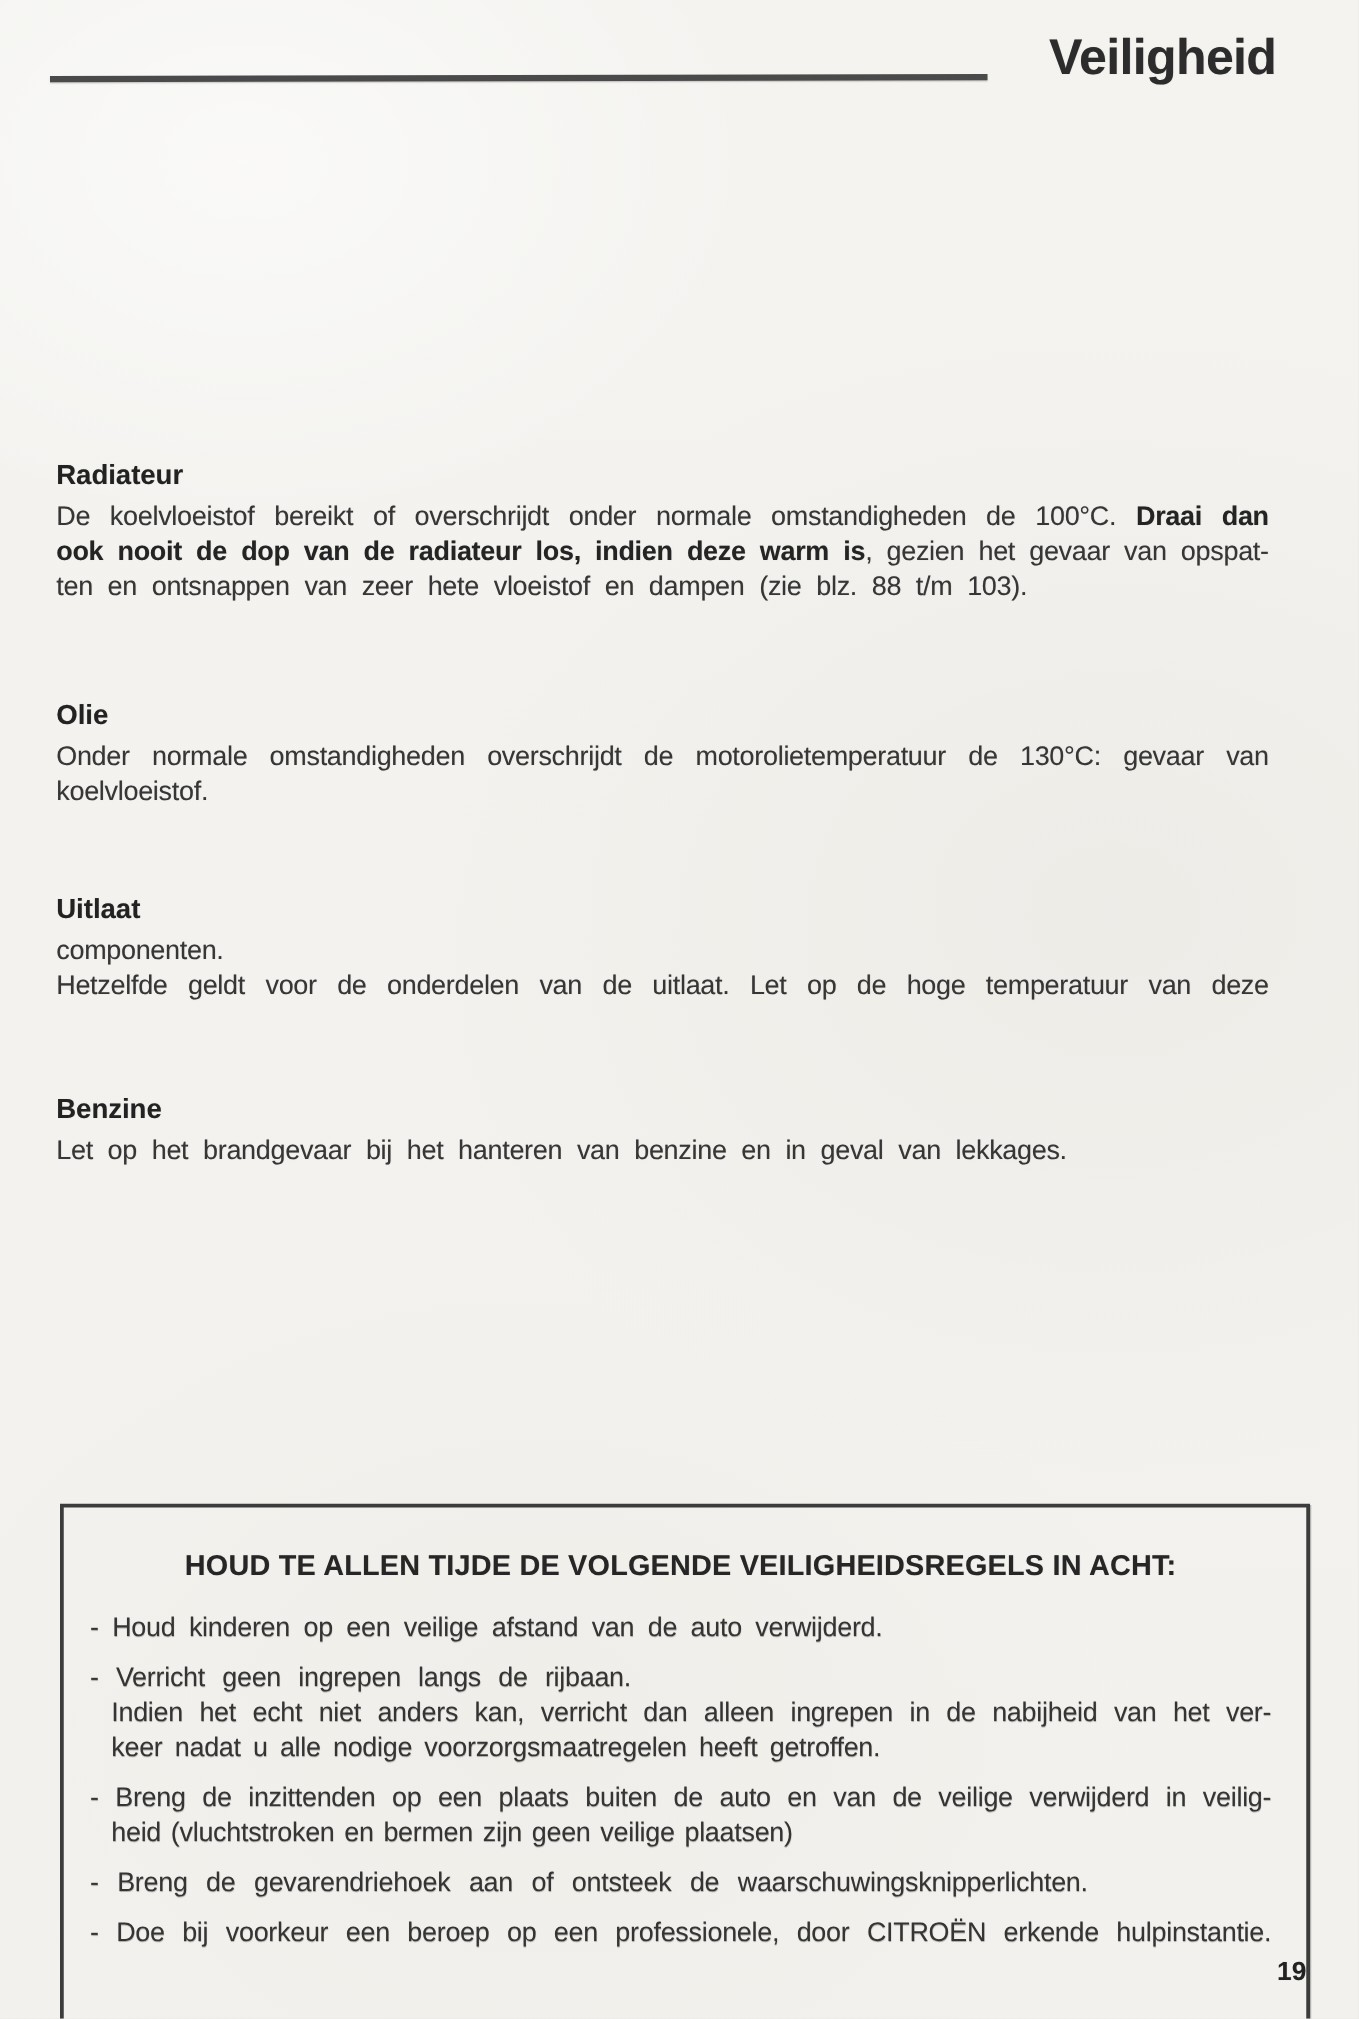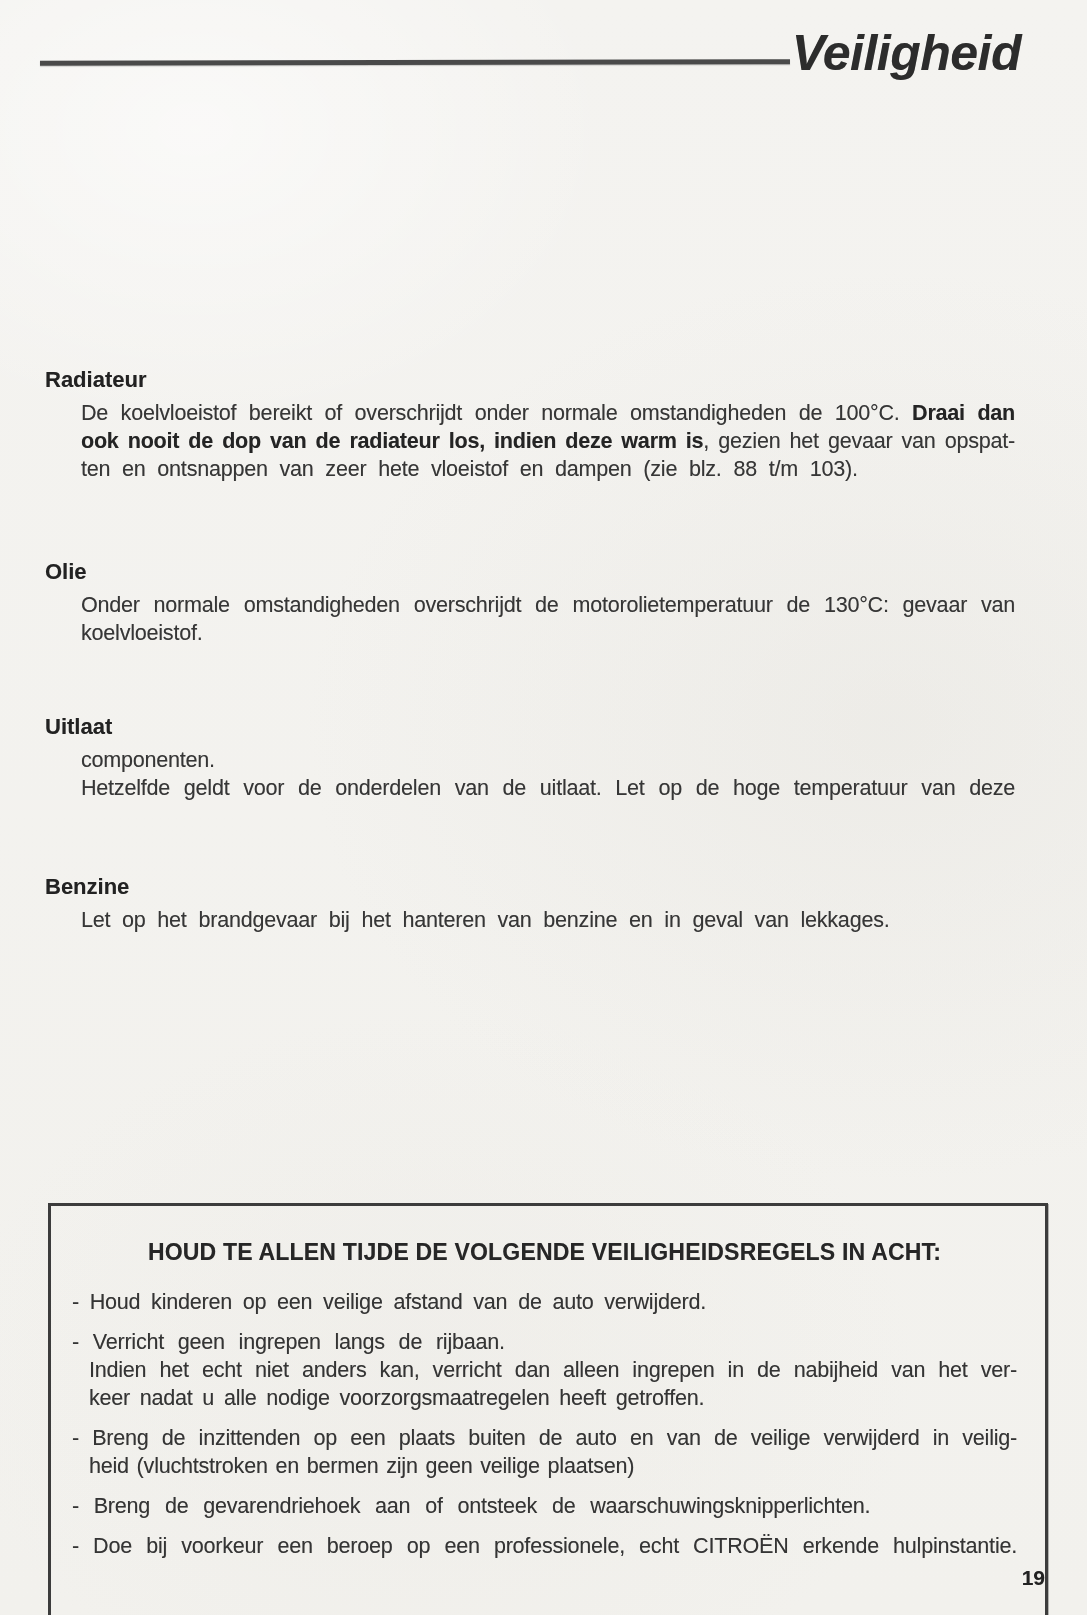--- a/index.html
+++ b/index.html
@@ -32,23 +32,22 @@
     height: 5px;
     background: #4a4a4a;
     transform: rotate(-0.12deg);
     box-shadow: 0 1px 1px rgba(70,70,70,0.25);
   }
   .header-title {
     position: absolute;
     top: 24px;
     right: 66px;
     margin: 0;
-    font-size: 50px;
+    font-size: 40px;
     font-weight: bold;
-    font-style: italic;
     letter-spacing: -0.5px;
     color: #2c2c2c;
   }
 
   
   .text-section {
     position: absolute;
     left: 45px;
     width: 970px;
   }
@@ -62,21 +61,20 @@
     font-size: 22px;
     line-height: 28px;
     font-weight: bold;
     color: #222222;
   }
   .para {
     font-size: 21.5px;
     line-height: 28px;
     letter-spacing: -0.2px;
     color: #363636;
-    margin-left: 36px;
   }
   .tline { min-height: 28px; }
   .fill {
     text-align: justify;
     text-align-last: justify;
   }
   .ws2 { word-spacing: 2px; }
   .ws4 { word-spacing: 4px; }
   .ws5 { word-spacing: 5px; }
   .ws6 { word-spacing: 6px; }
@@ -179,20 +177,20 @@
         <div class="tline ws4 cont">keer nadat u alle nodige voorzorgsmaatregelen heeft getroffen.</div>
       </div>
       <div class="rule">
         <div class="tline fill">- Breng de inzittenden op een plaats buiten de auto en van de veilige verwijderd in veilig-</div>
         <div class="tline ws2 cont">heid (vluchtstroken en bermen zijn geen veilige plaatsen)</div>
       </div>
       <div class="rule">
         <div class="tline ws9">- Breng de gevarendriehoek aan of ontsteek de waarschuwingsknipperlichten.</div>
       </div>
       <div class="rule">
-        <div class="tline fill">- Doe bij voorkeur een beroep op een professionele, echt CITROËN erkende hulpinstantie.</div>
+        <div class="tline fill">- Doe bij voorkeur een beroep op een professionele, door CITROËN erkende hulpinstantie.</div>
       </div>
     </div>
   </div>
 
   <div class="page-number">19</div>
 
 </div>
 
 </body></html>

